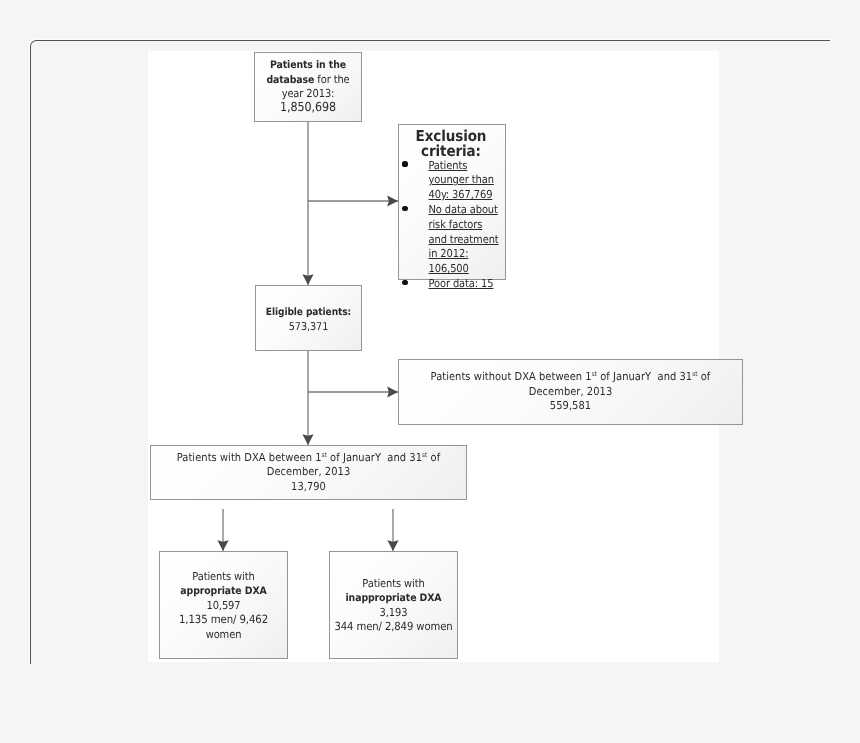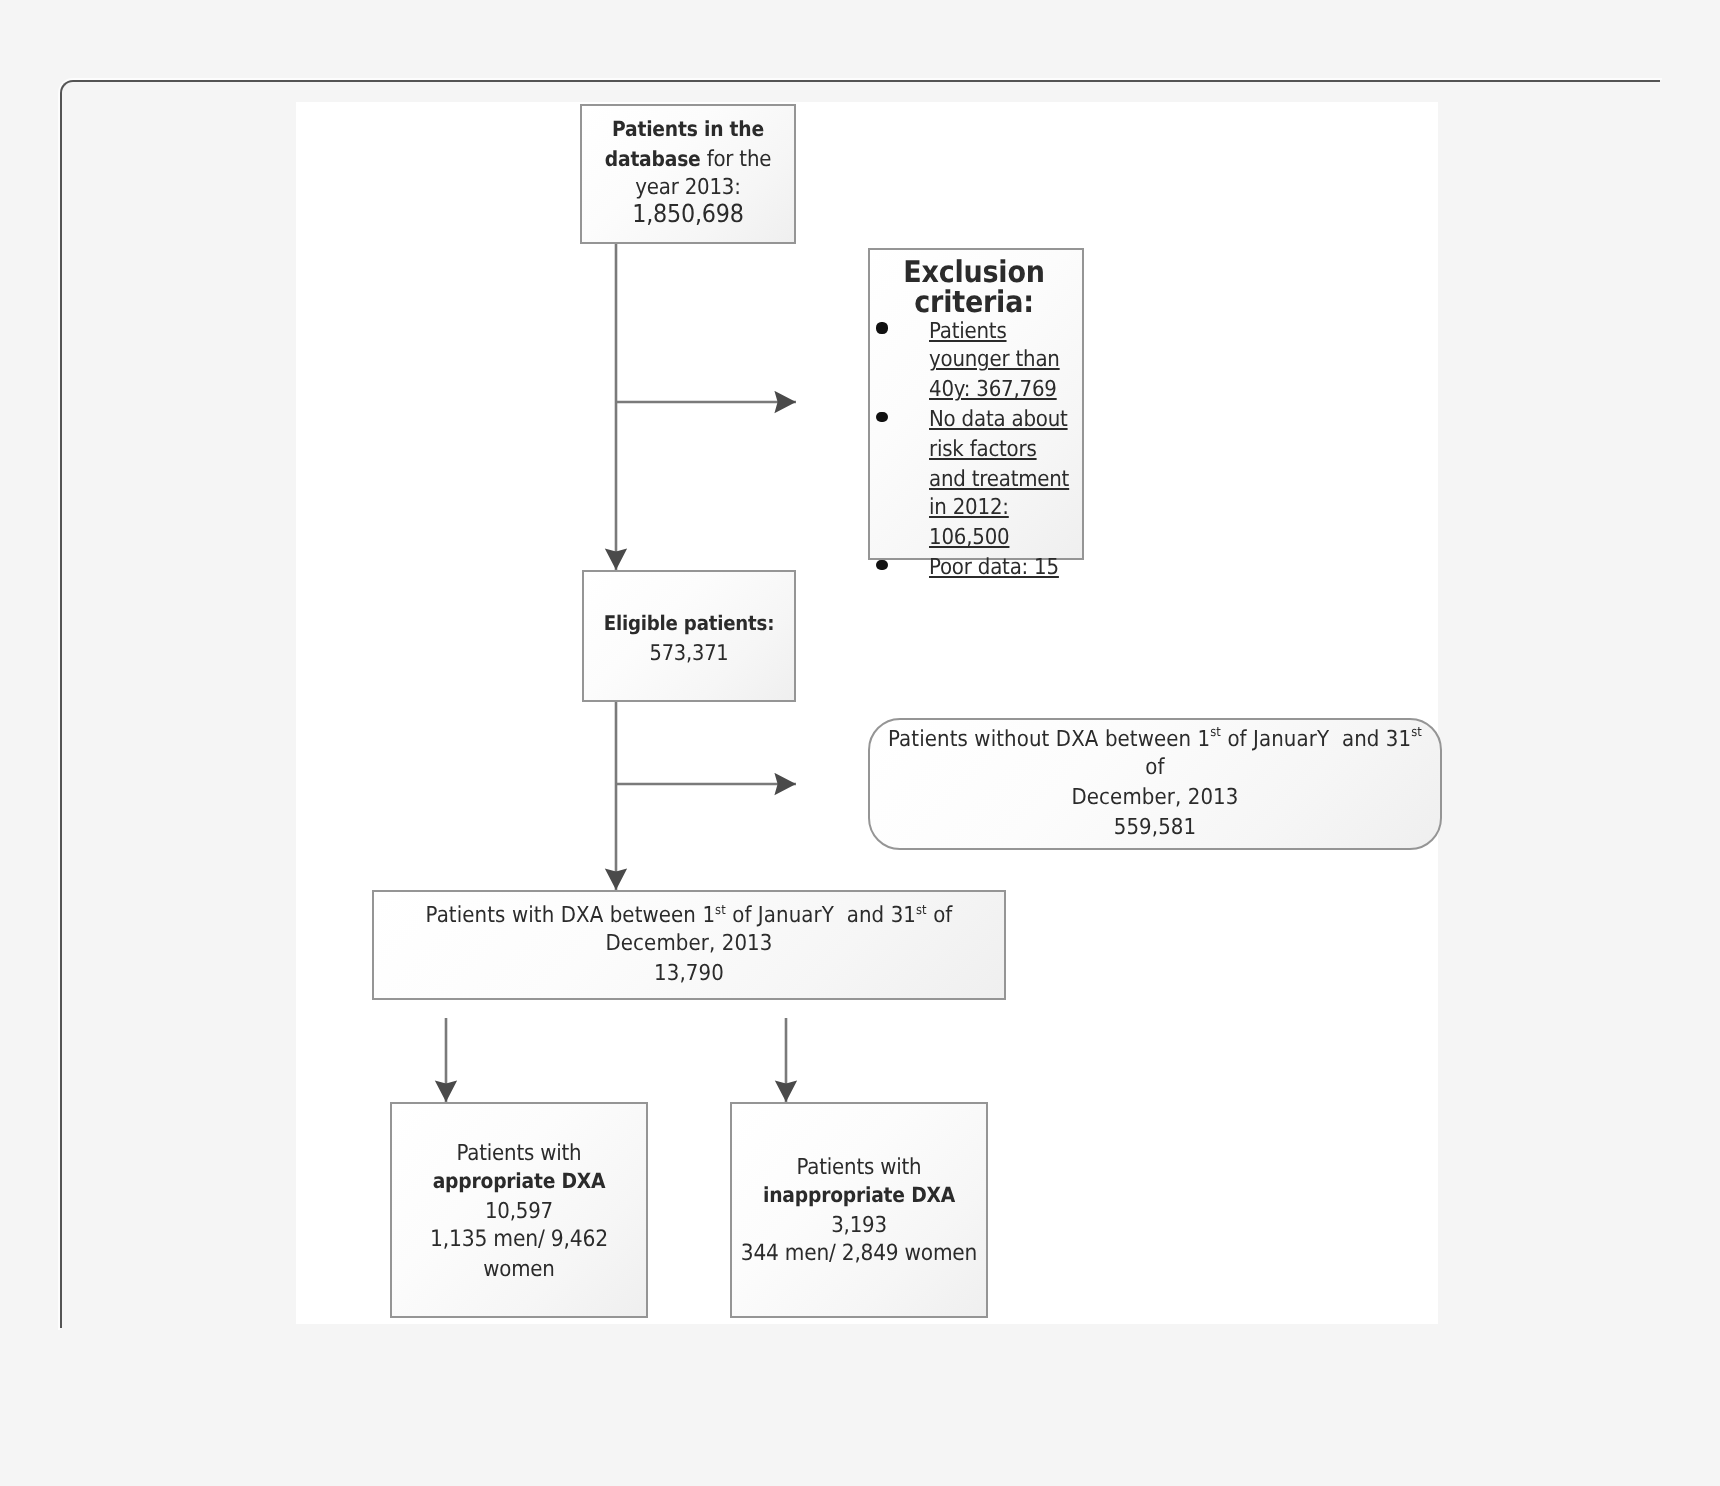--- a/index.html
+++ b/index.html
@@ -16,21 +16,21 @@
   #outer-frame-glow{position:absolute;left:28.6px;top:38.6px;width:802.8px;height:626.8px;
      border-top:1.4px solid #fdfdfd;border-left:1.4px solid #fdfdfd;
      border-top-left-radius:7.6px; box-sizing:border-box;}
 
   #canvas{position:absolute;left:148px;top:51px;width:571px;height:611px;background:#ffffff;}
 
   .box{position:absolute;box-sizing:border-box;
        border:1.05px solid #959595;
        background:linear-gradient(135deg,#ffffff 0%,#fcfcfc 38%,#f6f6f6 72%,#efefef 100%);
        display:flex;align-items:center;justify-content:center;text-align:center;
-       color:#2b2b2b;line-height:14px;letter-spacing:-0.1px;margin-left:36px;}
+       color:#2b2b2b;line-height:14px;letter-spacing:-0.1px;}
   .box .t{width:100%;padding:0 3px;box-sizing:border-box;}
   b{font-weight:700;font-size:10.4px;}
   sup{font-size:6.4px;vertical-align:baseline;position:relative;top:-4.4px;line-height:0;font-weight:400;}
 
   svg.conn{position:absolute;left:0;top:0;width:860px;height:743px;overflow:visible;}
   .bl{position:relative;height:14.8px;}
   .bdot{position:absolute;left:0;top:0;width:31px;height:14.8px;}
   .bdot.on::before{content:"";position:absolute;left:3.4px;top:2.9px;width:5.2px;height:5.2px;
         border-radius:50%;background:#111;}
   .btxt{display:block;margin-left:29.5px;white-space:nowrap;text-decoration:underline;}
@@ -112,21 +112,21 @@
     </div>
   </div>
 
   <div class="box" id="box-eligible" style="left:255px;top:285px;width:107px;height:66px;font-size:11px;line-height:14.2px;">
     <div class="t" style="position:relative;top:2.1px;">
       <div style="font-weight:700;font-size:10.1px;">Eligible patients:</div>
       <div style="font-size:10.8px;">573,371</div>
     </div>
   </div>
 
-  <div class="box" id="box-without" style="left:398px;top:359px;width:287px;height:66px;font-size:11px;line-height:14.6px;letter-spacing:0.05px;border-radius:16px;">
+  <div class="box" id="box-without" style="left:398px;top:359px;width:345px;height:66px;font-size:11px;line-height:14.6px;letter-spacing:0.05px;">
     <div class="t">
       <div><span>Patients without DXA between 1</span><sup>st</sup><span> of JanuarY &nbsp;and 31</span><sup>st</sup><span> of</span></div>
       <div>December, 2013</div>
       <div>559,581</div>
     </div>
   </div>
 
   <div class="box" id="box-with" style="left:150px;top:445px;width:317px;height:55px;font-size:11px;line-height:14.2px;letter-spacing:0.05px;">
     <div class="t" style="position:relative;top:0px;">
       <div><span>Patients with DXA between 1</span><sup>st</sup><span> of JanuarY &nbsp;and 31</span><sup>st</sup><span> of</span></div>

